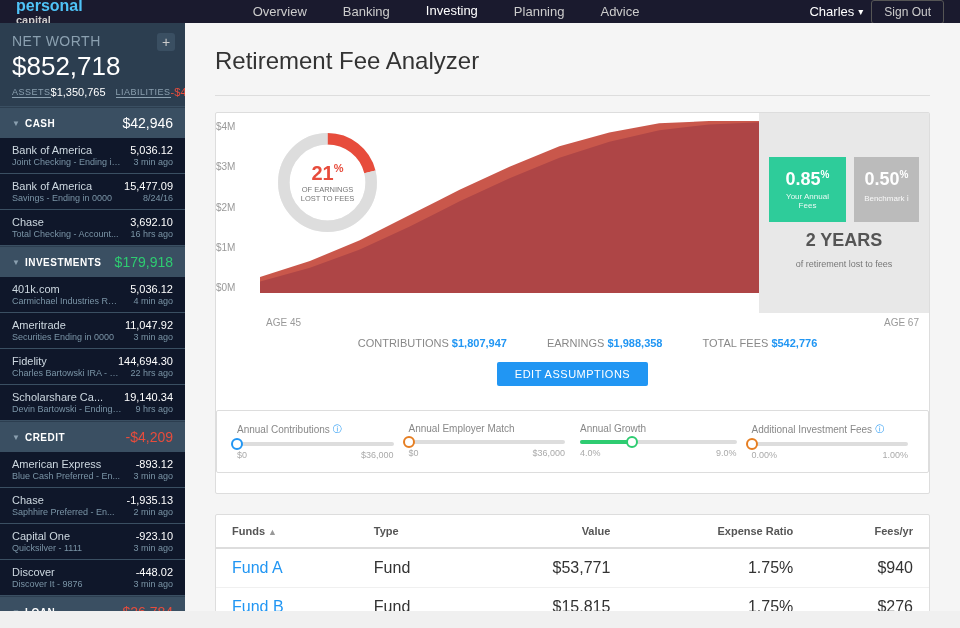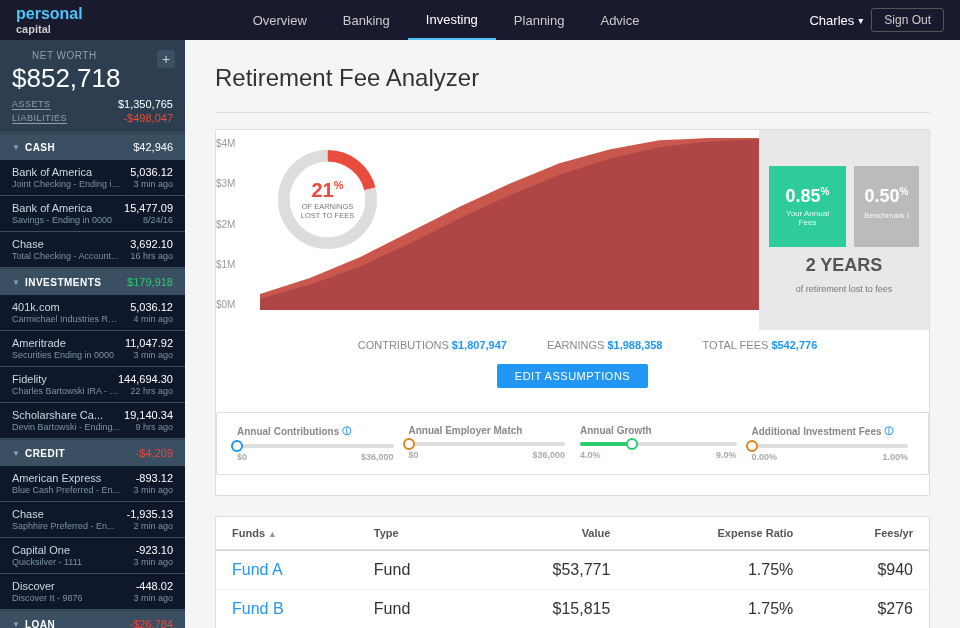--- a/index.html
+++ b/index.html
@@ -1,21 +1,21 @@
 <!DOCTYPE html>
 <html><head>
   <meta charset="utf-8">
   <style>
     * { box-sizing: border-box; margin: 0; padding: 0; }
     body { font-family: 'Helvetica Neue', Arial, sans-serif; background: #f0f0f0; color: #333; font-size: 12px; }
 
     
     .top-nav {
       background: #1a1a2e;
-      height: 40px;
+      height: 23px;
       display: flex;
       align-items: center;
       padding: 0 16px;
       justify-content: space-between;
     }
     .nav-logo {
       display: flex;
       align-items: center;
       gap: 6px;
     }
@@ -67,43 +67,43 @@
       background: #2c3e50;
       color: #fff;
       overflow-y: auto;
       flex-shrink: 0;
     }
     .net-worth-section {
       padding: 10px 12px 8px;
       border-bottom: 1px solid #3a4f62;
       position: relative;
     }
-    .net-worth-label { font-size: 10px; text-transform: uppercase; color: #8ba0b0; letter-spacing: 0.5px; margin-left: 20px; }
+    .net-worth-label { font-size: 14px; text-transform: uppercase; color: #8ba0b0; letter-spacing: 0.5px; }
     .net-worth-value { font-size: 26px; font-weight: 300; color: #fff; margin: 2px 0; }
     .add-btn {
       position: absolute;
       top: 10px;
       right: 10px;
       width: 18px;
       height: 18px;
       background: #3a4f62;
       border: none;
       color: #ccc;
       border-radius: 3px;
       cursor: pointer;
       font-size: 14px;
       display: flex;
       align-items: center;
       justify-content: center;
       line-height: 1;
     }
     .assets-liabilities {
       display: flex;
-      flex-direction: column;
-      gap: 2px;
+      flex-direction: row;
+      gap: 10px;
       margin-top: 4px;
     }
     .al-row {
       display: flex;
       justify-content: space-between;
       align-items: center;
     }
     .al-label {
       font-size: 9px;
       text-transform: uppercase;
@@ -121,21 +121,21 @@
       justify-content: space-between;
       align-items: center;
       padding: 7px 12px;
       background: #3a4f62;
       cursor: pointer;
       border-top: 1px solid #2c3e50;
     }
     .section-header-left { display: flex; align-items: center; gap: 5px; }
     .section-chevron { font-size: 8px; color: #8ba0b0; }
     .section-title { font-size: 10px; text-transform: uppercase; font-weight: 700; color: #fff; letter-spacing: 0.5px; }
-    .section-value { font-size: 11px; color: #fff; }
+    .section-value { font-size: 14px; color: #fff; }
     .section-value.green { color: #2ecc71; }
     .section-value.red { color: #e74c3c; }
 
     
     .account-item {
       padding: 6px 12px;
       border-bottom: 1px solid #3a4f62;
       cursor: pointer;
       background: #0f172a;
     }
@@ -168,21 +168,21 @@
       display: flex;
       flex-direction: column;
       align-items: center;
       justify-content: center;
       padding: 10px;
       gap: 8px;
     }
     .stats-boxes { display: flex; gap: 8px; }
     .stat-box {
       text-align: center;
-      padding: 20px 10px;
+      padding: 12px 10px;
       min-width: 65px;
     }
     .stat-box.teal { background: #2ecc9a; }
     .stat-box.gray { background: #bbb; }
     .stat-value { font-size: 18px; font-weight: 700; color: #fff; }
     .stat-value sup { font-size: 10px; }
     .stat-label { font-size: 8px; color: rgba(255,255,255,0.9); margin-top: 2px; }
     .years-text {
       text-align: center;
       font-size: 18px;
@@ -206,21 +206,20 @@
       border-radius: 2px;
     }
 
     
     .sliders-section {
       background: #fff;
       border: 1px solid #ddd;
       padding: 12px 20px;
       margin-bottom: 20px;
       border-radius: 2px;
-      font-weight: bold;
     }
     .sliders-grid { display: flex; gap: 0; }
     .slider-item { flex: 1; padding: 0 15px 0 0; }
     .slider-label { font-size: 10px; color: #888; margin-bottom: 6px; display: flex; align-items: center; gap: 3px; }
     .slider-info { color: #2196F3; font-size: 9px; cursor: pointer; }
     .slider-track {
       width: 100%;
       height: 4px;
       background: #ddd;
       border-radius: 2px;
@@ -498,20 +497,24 @@
               <div class="stat-box gray">
                 <div class="stat-value">0.50<sup>%</sup></div>
                 <div class="stat-label">Benchmark ℹ</div>
               </div>
             </div>
             <div class="years-text">2 YEARS</div>
             <div class="years-sub">of retirement lost to fees</div>
           </div>
         </div>
 
+        <div style="padding:4px 10px 0 50px;display:flex;justify-content:space-between;font-size:10px;color:#999;">
+          <span>AGE 45</span>
+          <span>AGE 67</span>
+        </div>
         <div style="padding:8px 20px 12px 50px;display:flex;gap:40px;align-items:center;justify-content:center;">
           <div>
             <span style="font-size:11px;color:#888;">CONTRIBUTIONS </span>
             <span style="font-size:11px;color:#2196F3;font-weight:600;">$1,807,947</span>
           </div>
           <div>
             <span style="font-size:11px;color:#888;">EARNINGS </span>
             <span style="font-size:11px;color:#2196F3;font-weight:600;">$1,988,358</span>
           </div>
           <div>

